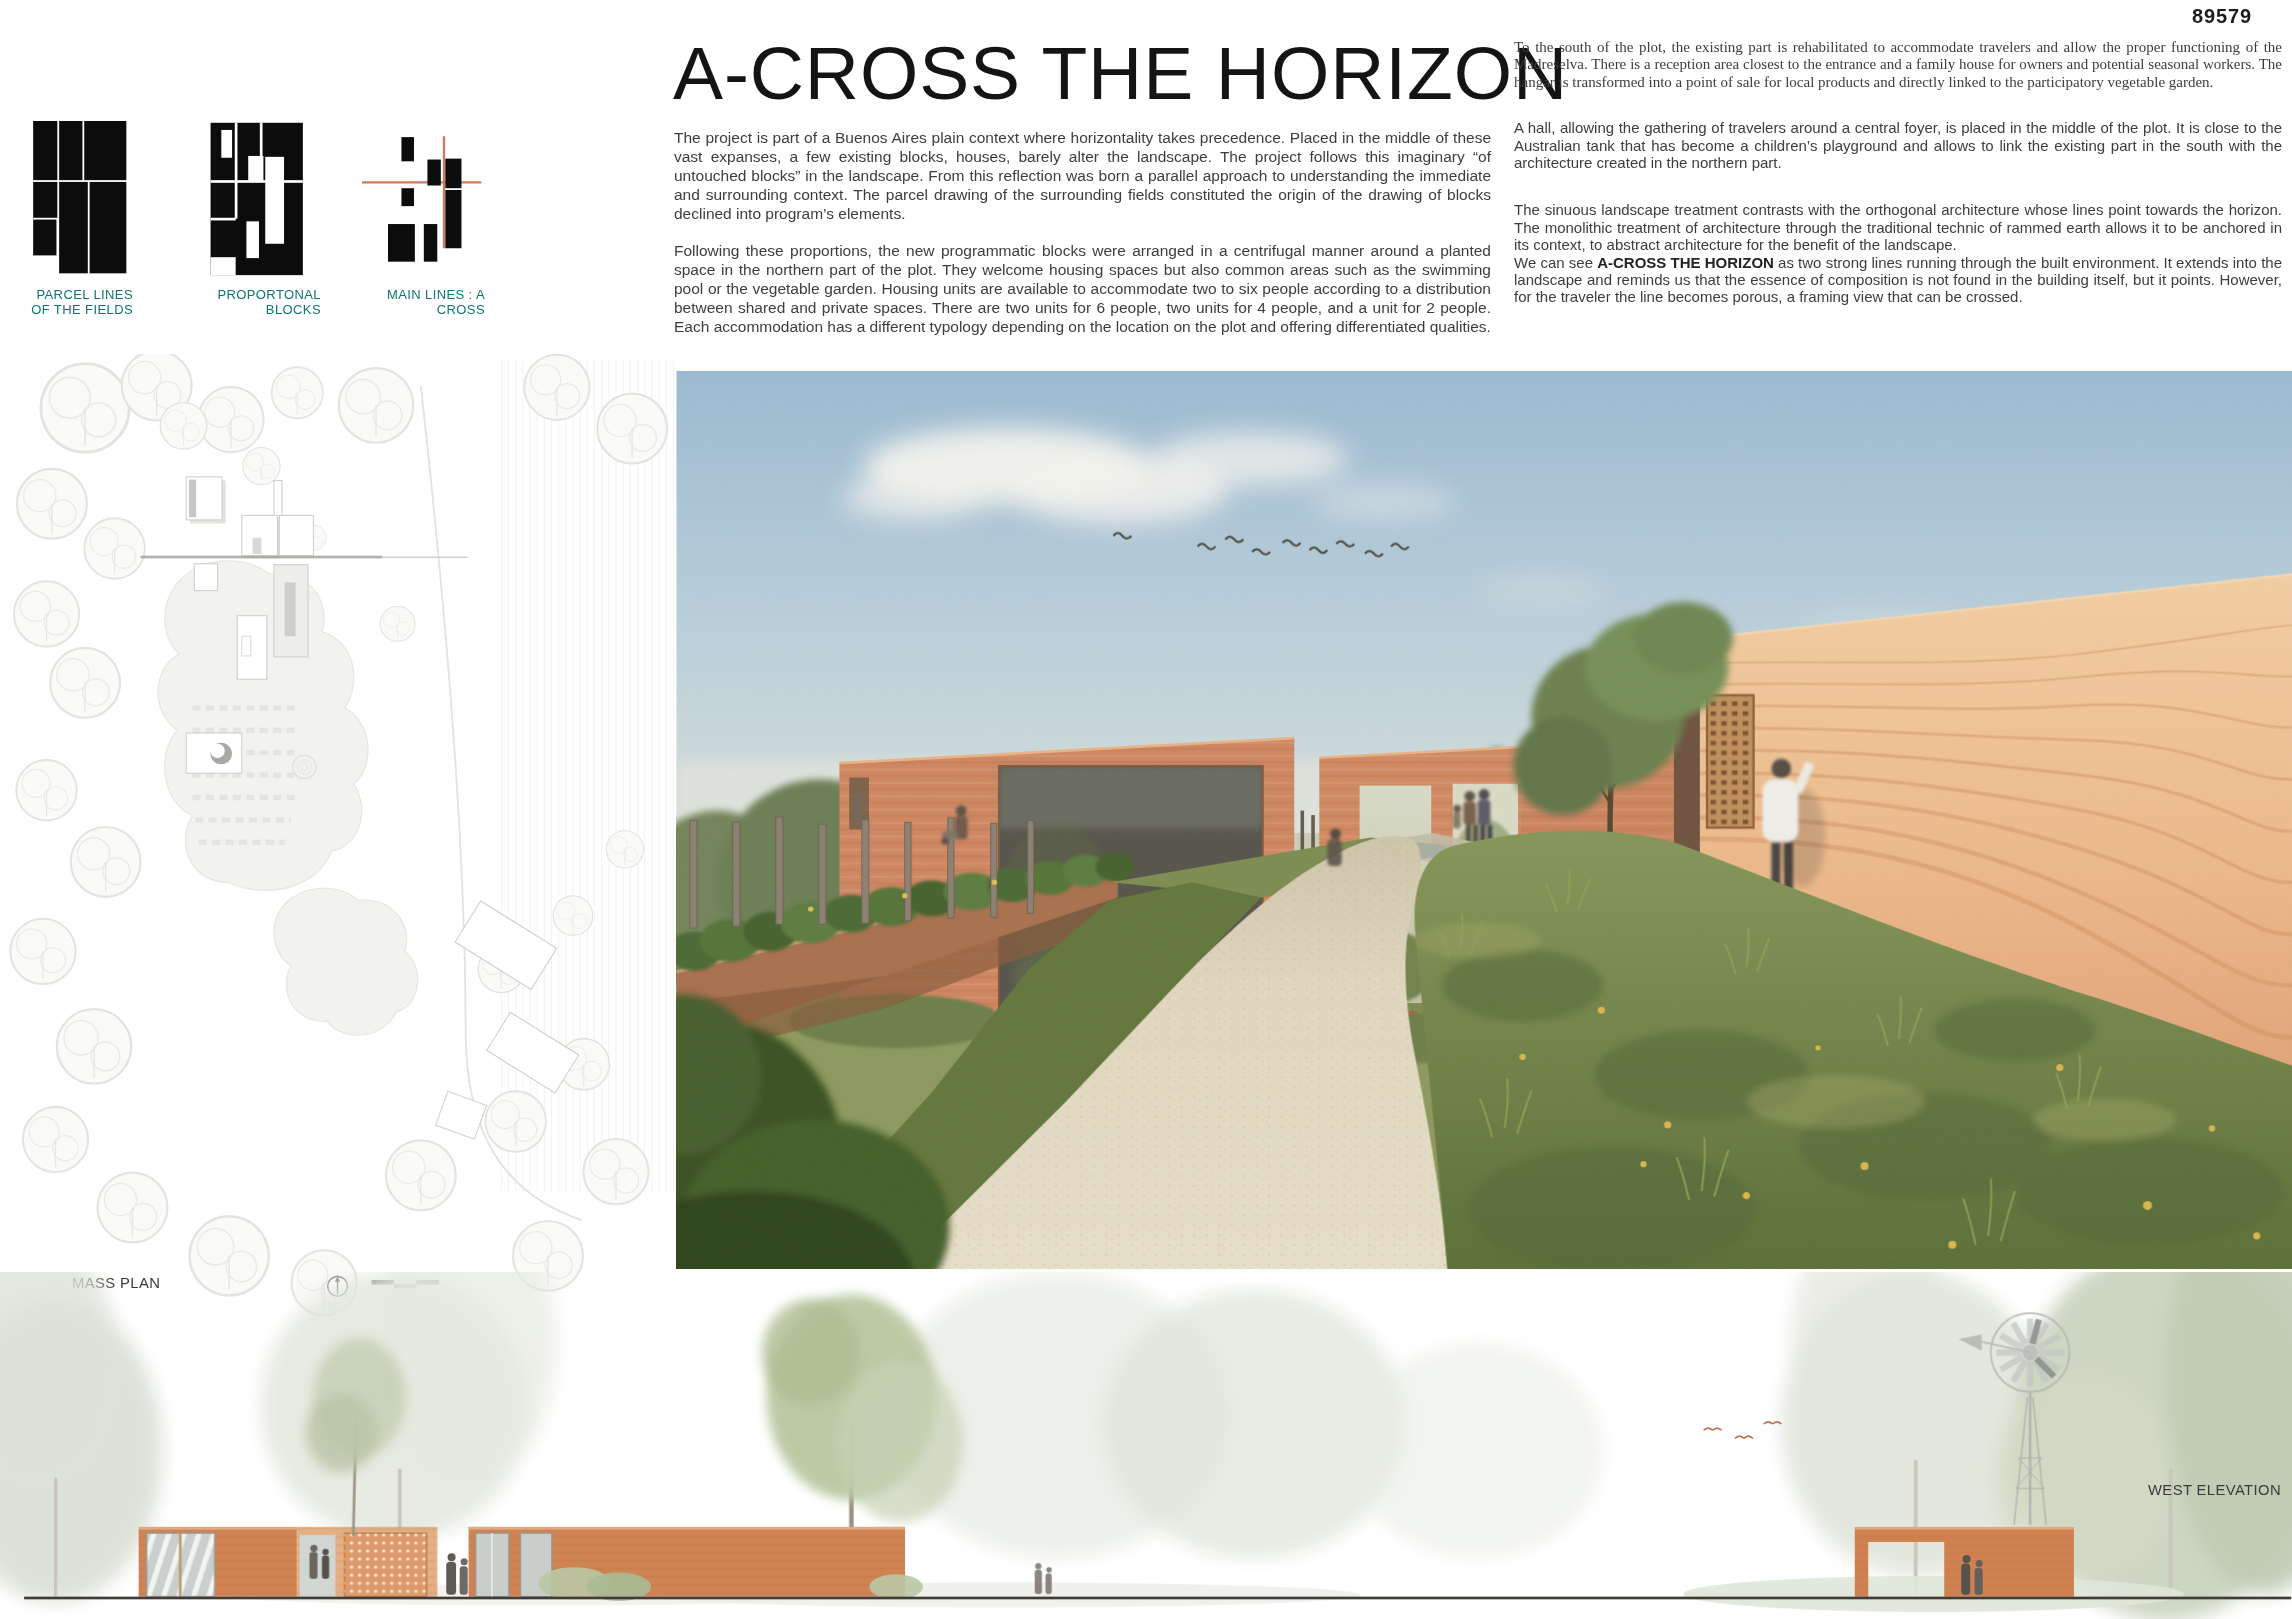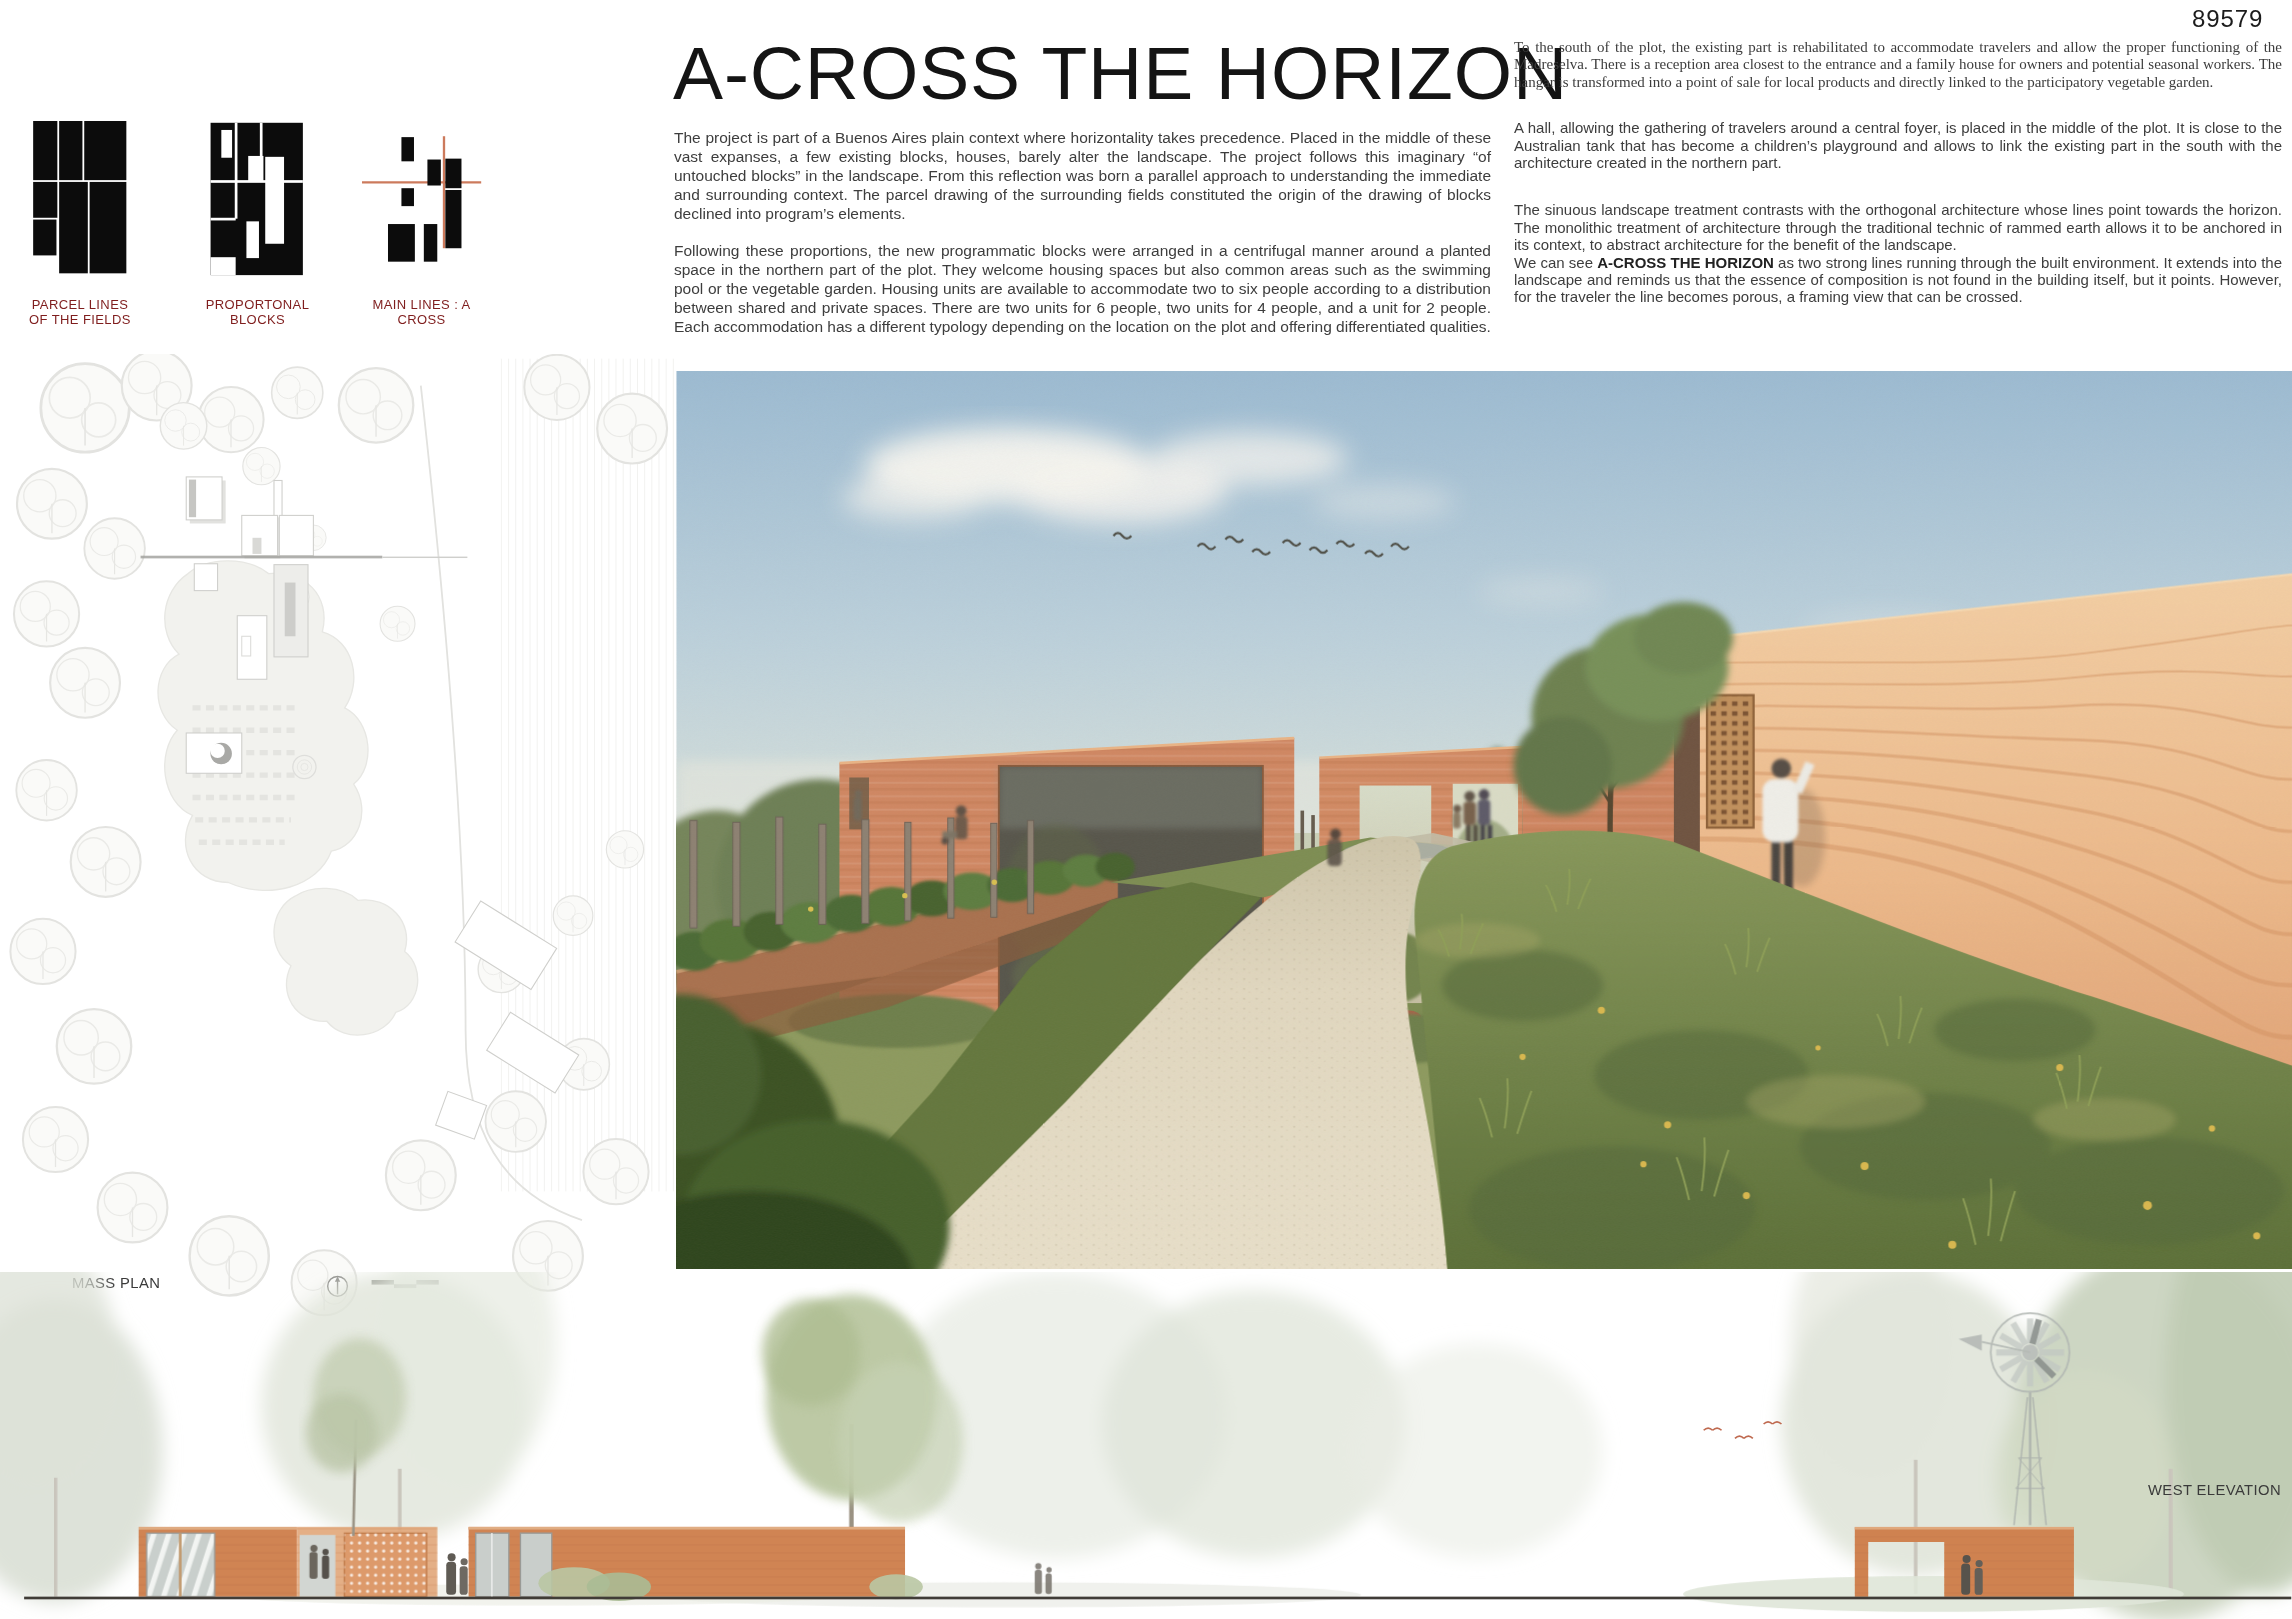--- a/index.html
+++ b/index.html
@@ -1,29 +1,29 @@
 <!DOCTYPE html>
 <html style="font-size:14.3px"><head>
 <meta charset="utf-8">
 <style>
   html,body{margin:0;padding:0;background:#ffffff;}
   body{width:2293px;height:1619px;font-family:"Liberation Sans",sans-serif;position:relative;overflow:hidden;color:#3e3e3e;}
   .board{position:absolute;inset:0;background:#ffffff;}
-  .entry-number{position:absolute;left:2192px;top:5.4px;font-size:24px;font-weight:normal;color:#1c1c1c;letter-spacing:0.9px;}
+  .entry-number{position:absolute;left:2192px;top:5.4px;font-size:20px;font-weight:bold;color:#1c1c1c;letter-spacing:0.9px;}
   .title{position:absolute;left:673px;top:30px;margin:0;font-size:75px;font-weight:400;letter-spacing:0.9px;color:#141414;white-space:nowrap;}
   .intro-col{position:absolute;left:674px;top:128px;width:817px;font-size:15.5px;line-height:19px;text-align:justify;color:#3d3d3d;}
   .intro-col p{margin:0 0 0 0;}
   .intro-col p + p{margin-top:18px;}
   .desc-col{position:absolute;left:1514px;top:39px;width:768px;font-size:15px;line-height:17.4px;text-align:justify;color:#3d3d3d;}
   .desc-col p{margin:0;}
   .desc-col .dp1{margin-bottom:28px;font-family:Liberation Serif, serif;}
   .desc-col .dp2{margin-bottom:30px;}
   .desc-col .dp3{white-space:pre-line;}
   .desc-col b{color:#222;}
-  .diagram-label{position:absolute;top:298px;font-size:13px;letter-spacing:0.4px;color:#7f1d1d;text-align:center;line-height:14.8px;}
+  .diagram-label{position:absolute;top:288px;font-size:13px;letter-spacing:0.4px;color:#0f766e;text-align:right;line-height:14.8px;}
   .dl1{left:27px;width:106px;}
   .dl2{left:194px;width:127px;}
   .dl3{left:358px;width:127px;}
   .massplan-label{position:absolute;left:31px;top:1275px;font-size:14.8px;letter-spacing:0.4px;color:#3a3a3a;margin-left:41px;}
   .elevation-label{position:absolute;left:2148px;top:1482px;font-size:14.8px;letter-spacing:0.4px;color:#3a3a3a;}
   svg{position:absolute;display:block;}
   #svg-diagrams{left:0;top:0;}
   #svg-massplan{left:0;top:354px;}
   #svg-render{left:676px;top:371px;}
   #svg-elevation{left:0;top:1272px;}

